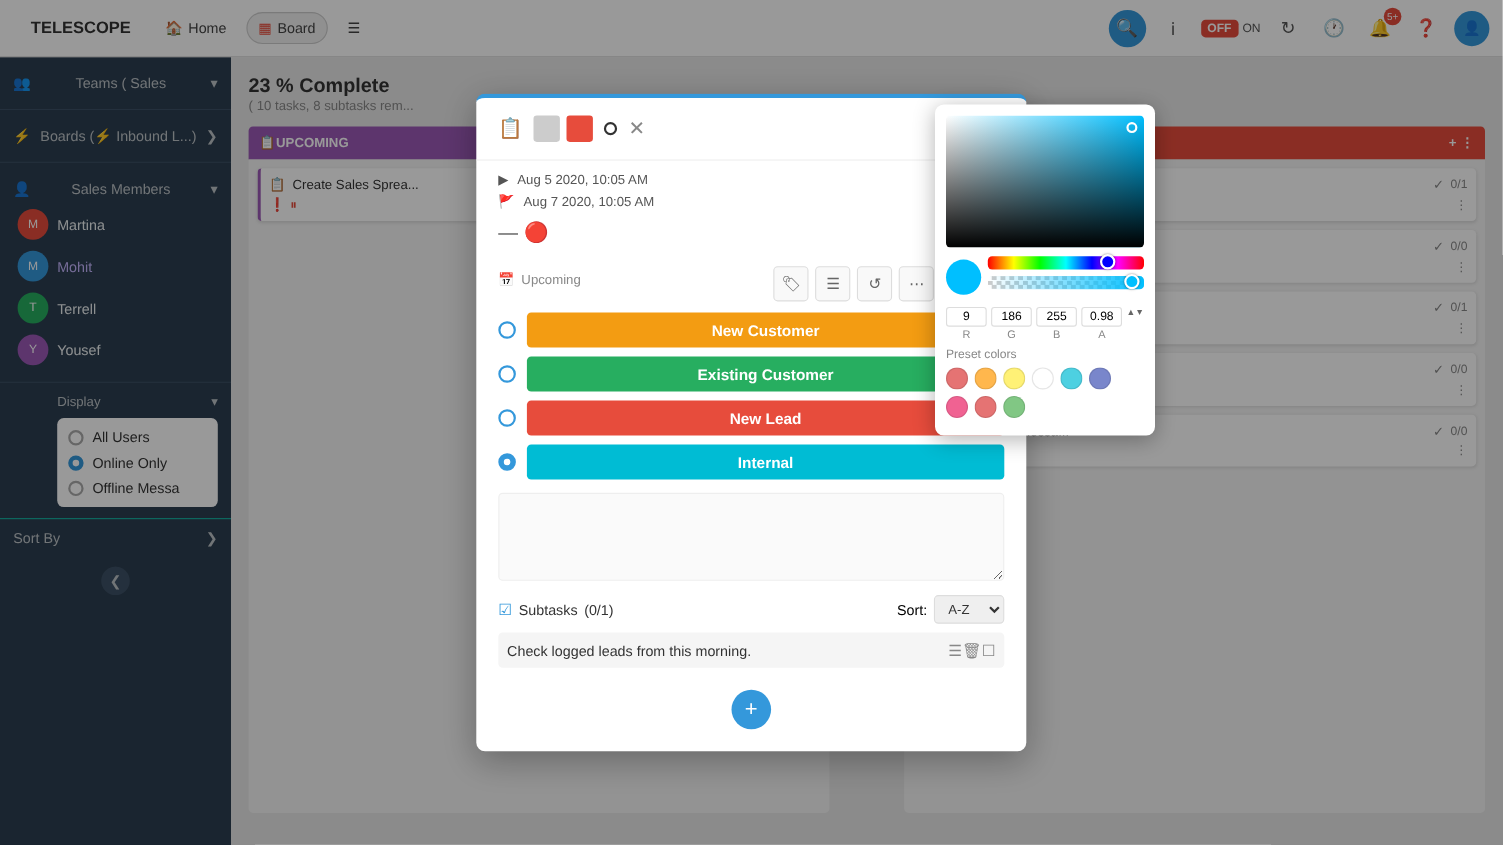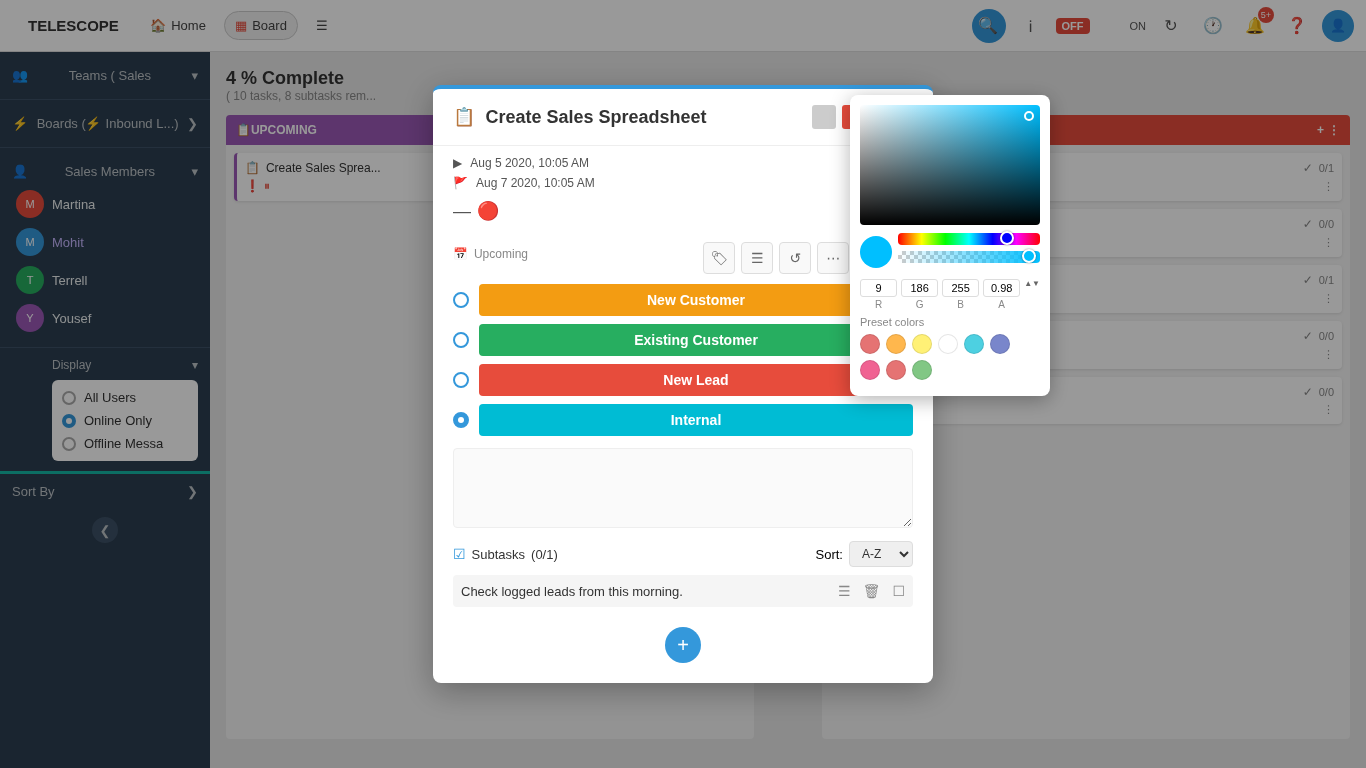--- a/index.html
+++ b/index.html
@@ -11,42 +11,42 @@
       background: #fff; border-bottom: 1px solid #ddd;
       display: flex; align-items: center; padding: 0 12px; gap: 8px; z-index: 100;
     }
     .topnav-logo { width: 100px; display: flex; align-items: center; gap: 16px; font-weight: bold; font-size: 15px; color: #333; margin-right: 20px; }
     .topnav-logo svg { width: 36px; height: 36px; }
     .topnav-item { display: flex; align-items: center; gap: 5px; padding: 6px 10px; border-radius: 4px; cursor: pointer; color: #444; font-size: 13px; }
     .topnav-item.active { background: #f0f0f0; border: 1px solid #ccc; border-radius: 20px; }
     .topnav-spacer { flex: 1; }
     .topnav-icon-btn { width: 34px; height: 34px; border-radius: 50%; display: flex; align-items: center; justify-content: center; cursor: pointer; color: #555; font-size: 16px; }
     .toggle-off { background: #e74c3c; color: white; border-radius: 4px; padding: 2px 6px; font-size: 11px; font-weight: bold; }
-    .toggle-on { color: #555; font-size: 11px; margin-left: 36px; }
+    .toggle-on { color: #555; font-size: 11px; }
     .notif-badge { position: relative; }
     .notif-badge .badge { position: absolute; top: -2px; right: -2px; background: #e74c3c; color: white; border-radius: 50%; width: 16px; height: 16px; font-size: 9px; display: flex; align-items: center; justify-content: center; }
     .avatar { width: 32px; height: 32px; border-radius: 50%; background: #3498db; display: flex; align-items: center; justify-content: center; color: white; font-size: 13px; }
 
     
     .sidebar {
       position: fixed; left: 0; top: 52px; bottom: 0; width: 210px;
       background: #2c3e50; color: #ecf0f1; overflow-y: auto; z-index: 50;
     }
     .sidebar-section { padding: 10px 12px; border-bottom: 1px solid #3d5166; }
     .sidebar-section-header { display: flex; align-items: center; justify-content: space-between; cursor: pointer; padding: 6px 0; font-size: 13px; color: #bdc3c7; }
     .sidebar-member { display: flex; align-items: center; gap: 8px; padding: 5px 4px; cursor: pointer; border-radius: 4px; }
     .member-avatar { width: 28px; height: 28px; border-radius: 50%; display: flex; align-items: center; justify-content: center; font-size: 11px; color: white; }
     .sidebar-display { padding: 10px 12px; margin-left: 40px; }
     .sidebar-display-title { color: #bdc3c7; font-size: 12px; margin-bottom: 8px; display: flex; align-items: center; justify-content: space-between; }
     .radio-group { display: flex; flex-direction: column; gap: 8px; background: #fff; border-radius: 6px; padding: 10px; }
     .radio-item { display: flex; align-items: center; gap: 8px; color: #333; font-size: 13px; cursor: pointer; }
     .radio-circle { width: 14px; height: 14px; border-radius: 50%; border: 2px solid #aaa; display: flex; align-items: center; justify-content: center; }
     .radio-circle.selected { border-color: #3498db; background: #3498db; }
     .radio-circle.selected::after { content: ''; width: 6px; height: 6px; background: white; border-radius: 50%; }
-    .sort-by { display: flex; align-items: center; justify-content: space-between; color: #bdc3c7; font-size: 13px; padding: 10px 12px; cursor: pointer; border-top: 3px solid #14b8a6; }
+    .sort-by { display: flex; align-items: center; justify-content: space-between; color: #bdc3c7; font-size: 13px; padding: 10px 12px; cursor: pointer; border-top: 1px solid #14b8a6; }
     .collapse-btn { width: 26px; height: 26px; background: #3d5166; border-radius: 50%; display: flex; align-items: center; justify-content: center; cursor: pointer; margin: 8px auto; color: #bdc3c7; }
 
     
     .main-content {
       margin-left: 210px; margin-top: 52px; padding: 16px; height: calc(768px - 52px); overflow: hidden;
     }
     .board-header { display: flex; align-items: center; gap: 20px; margin-bottom: 12px; }
     .board-progress { font-size: 18px; font-weight: bold; color: #333; }
     .board-subtitle { font-size: 12px; color: #888; }
     .board-columns { display: flex; gap: 14px; height: calc(100% - 60px); }
@@ -93,21 +93,21 @@
     .type-label.yellow { background: #f39c12; }
     .type-label.red { background: #e74c3c; }
     .type-label.green { background: #27ae60; }
     .type-label.cyan { background: #00bcd4; }
     .modal-description { padding: 0 20px; }
     .description-text { width: 100%; min-height: 80px; border: 1px solid #eee; border-radius: 4px; padding: 8px; font-size: 13px; color: #444; resize: vertical; background: #fafafa; line-height: 1.5; }
     .modal-subtasks { padding: 10px 20px; }
     .subtasks-header { display: flex; align-items: center; justify-content: space-between; margin-bottom: 8px; }
     .subtasks-label { display: flex; align-items: center; gap: 6px; font-size: 13px; color: #333; }
     .sort-select { border: 1px solid #ddd; border-radius: 4px; padding: 4px 8px; font-size: 12px; color: #333; }
-    .subtask-row { display: flex; align-items: center; gap: 12px; background: #f5f5f5; border-radius: 4px; padding: 8px; }
+    .subtask-row { display: flex; align-items: center; gap: 0; background: #f5f5f5; border-radius: 4px; padding: 8px; }
     .subtask-icon-btn { cursor: pointer; color: #888; font-size: 14px; }
     .add-subtask-btn { width: 36px; height: 36px; background: #3498db; border-radius: 50%; display: flex; align-items: center; justify-content: center; cursor: pointer; color: white; font-size: 20px; margin: 10px auto; }
 
     
     .color-picker {
       position: fixed; z-index: 300;
       background: white; border-radius: 8px; box-shadow: 0 4px 20px rgba(0,0,0,0.3);
       width: 200px; padding: 10px;
       top: 95px; left: 850px;
     }
@@ -248,21 +248,21 @@
   <div class="sort-by">
     <span>Sort By</span>
     <span>❯</span>
   </div>
   <div class="collapse-btn">❮</div>
 </div>
 
 <div class="main-content">
   <div class="board-header">
     <div>
-      <div class="board-progress">4 % Complete</div>
+      <div class="board-progress">23 % Complete</div>
       <div class="board-subtitle">( 10 tasks, 8 subtasks rem...</div>
     </div>
   </div>
   <div class="board-columns">
     <div class="board-col">
       <div class="col-header upcoming">
         <span>📋</span>
         <span>UPCOMING</span>
         <div style="display:flex;gap:4px;margin-left:auto;">
           <span style="cursor:pointer;">+</span>
@@ -361,21 +361,20 @@
           </div>
         </div>
     </div>
   </div>
 </div>
 
 <div class="modal-overlay">
   <div class="modal">
     <div class="modal-header">
       <span style="color:#3498db;font-size:18px;">📋</span>
-      <span class="modal-title">Create Sales Spreadsheet</span>
       <div style="display:flex;gap:6px;align-items:center;">
         <div style="width:24px;height:24px;background:#ccc;border-radius:3px;"></div>
         <div style="width:24px;height:24px;background:#e74c3c;border-radius:3px;"></div>
         <div style="width:12px;height:12px;border-radius:50%;border:2px solid #333;margin-left:4px;"></div>
       </div>
       <span class="modal-close">✕</span>
     </div>
     <div class="modal-meta">
       <div class="modal-meta-row">
         <span>▶</span>

